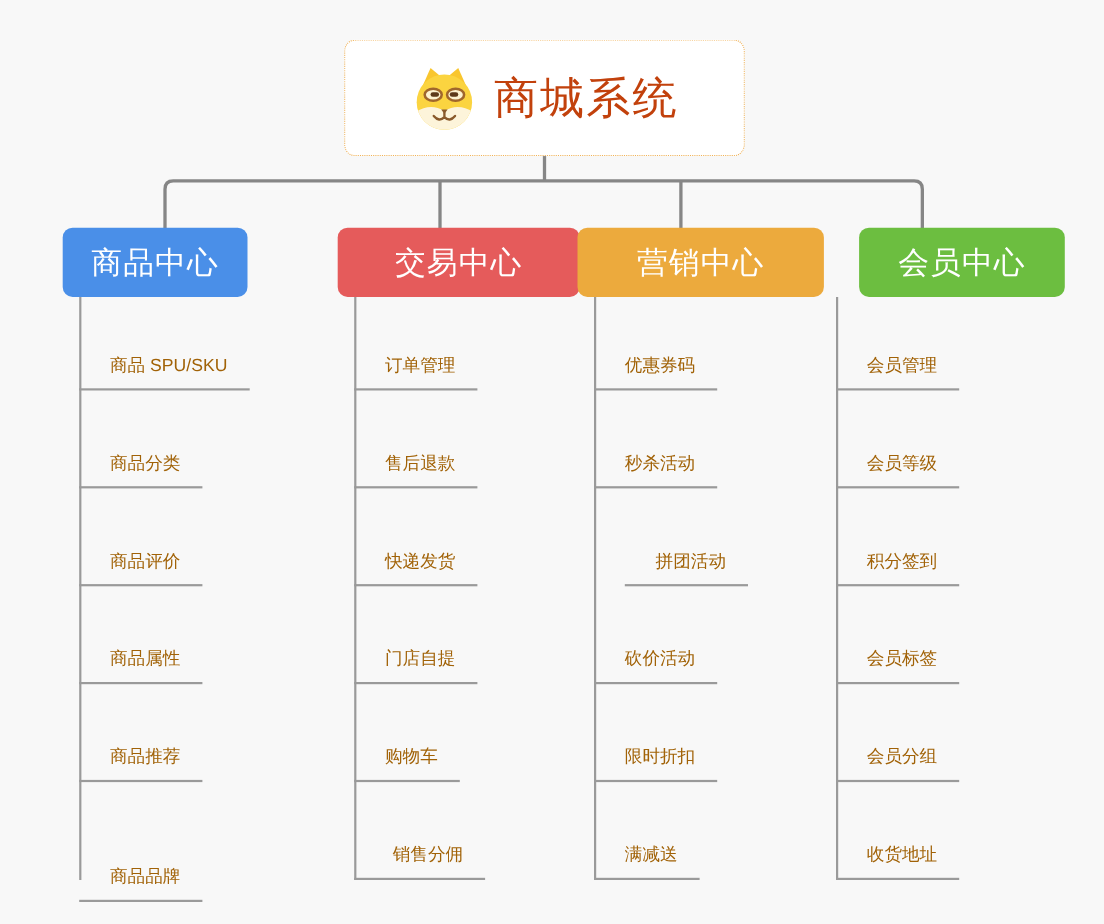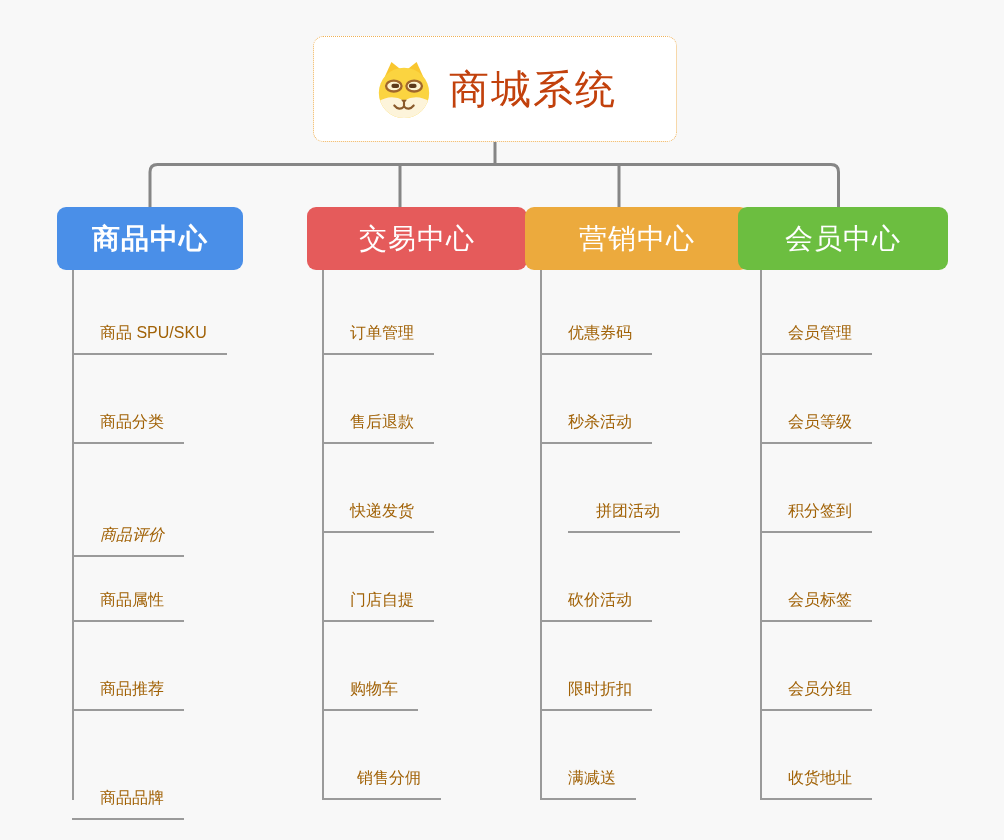--- a/index.html
+++ b/index.html
@@ -89,45 +89,45 @@
         <rect x="37" y="26.6" width="8" height="4.4" rx="2.2" fill="#5d3a1a"></rect>
 
         <path d="M29,43 h6 l-3,4 Z" fill="#8a5a2b"></path>
         <path d="M32,46 V50 M22,49 Q27,55 32,50 Q37,55 42,49" stroke="#8a5a2b" stroke-width="2.2" fill="none" stroke-linecap="round"></path>
       </svg>
     </span>
     <span id="root-title">商城系统</span>
   </div>
 
   <div id="branches">
-      <div class="branch-box" style="left: 57px; width: 186px; background: rgb(74, 143, 232); font-weight: bold;">商品中心</div>
+      <div class="branch-box" style="left: 57px; width: 168px; background: rgb(74, 143, 232);">商品中心</div>
       <div class="branch-spine" style="left: 72px; top: 270px; height: 530px;"></div>
       <div class="child-node" style="left: 72px; top: 318px;">商品 SPU/SKU</div>
       <div class="child-node" style="left: 72px; top: 407px;">商品分类</div>
-      <div class="child-node" style="left: 72px; top: 520px; font-style: italic;">商品评价</div>
+      <div class="child-node" style="left: 72px; top: 496px;">商品评价</div>
       <div class="child-node" style="left: 72px; top: 585px;">商品属性</div>
       <div class="child-node" style="left: 72px; top: 674px;">商品推荐</div>
       <div class="child-node" style="left: 72px; top: 763px; margin-top: 20px;">商品品牌</div>
       <div class="branch-box" style="left: 307px; width: 220px; background: rgb(229, 91, 91);">交易中心</div>
       <div class="branch-spine" style="left: 322px; top: 270px; height: 530px;"></div>
       <div class="child-node" style="left: 322px; top: 318px;">订单管理</div>
       <div class="child-node" style="left: 322px; top: 407px;">售后退款</div>
       <div class="child-node" style="left: 322px; top: 496px;">快递发货</div>
       <div class="child-node" style="left: 322px; top: 585px;">门店自提</div>
       <div class="child-node" style="left: 322px; top: 674px;">购物车</div>
       <div class="child-node" style="left: 322px; top: 763px; padding-left: 35px;">销售分佣</div>
       <div class="branch-box" style="left: 525px; width: 224px; background: rgb(236, 170, 61);">营销中心</div>
       <div class="branch-spine" style="left: 540px; top: 270px; height: 530px;"></div>
       <div class="child-node" style="left: 540px; top: 318px;">优惠券码</div>
       <div class="child-node" style="left: 540px; top: 407px;">秒杀活动</div>
       <div class="child-node" style="left: 568px; top: 496px;">拼团活动</div>
       <div class="child-node" style="left: 540px; top: 585px;">砍价活动</div>
       <div class="child-node" style="left: 540px; top: 674px;">限时折扣</div>
       <div class="child-node" style="left: 540px; top: 763px;">满减送</div>
-      <div class="branch-box" style="left: 738px; width: 210px; background: rgb(108, 190, 64);">会员中心</div>
+      <div class="branch-box" style="left: 781px; width: 187px; background: rgb(108, 190, 64);">会员中心</div>
       <div class="branch-spine" style="left: 760px; top: 270px; height: 530px;"></div>
       <div class="child-node" style="left: 760px; top: 318px;">会员管理</div>
       <div class="child-node" style="left: 760px; top: 407px;">会员等级</div>
       <div class="child-node" style="left: 760px; top: 496px;">积分签到</div>
       <div class="child-node" style="left: 760px; top: 585px;">会员标签</div>
       <div class="child-node" style="left: 760px; top: 674px;">会员分组</div>
       <div class="child-node" style="left: 760px; top: 763px;">收货地址</div>
     </div>
 
 </div>

